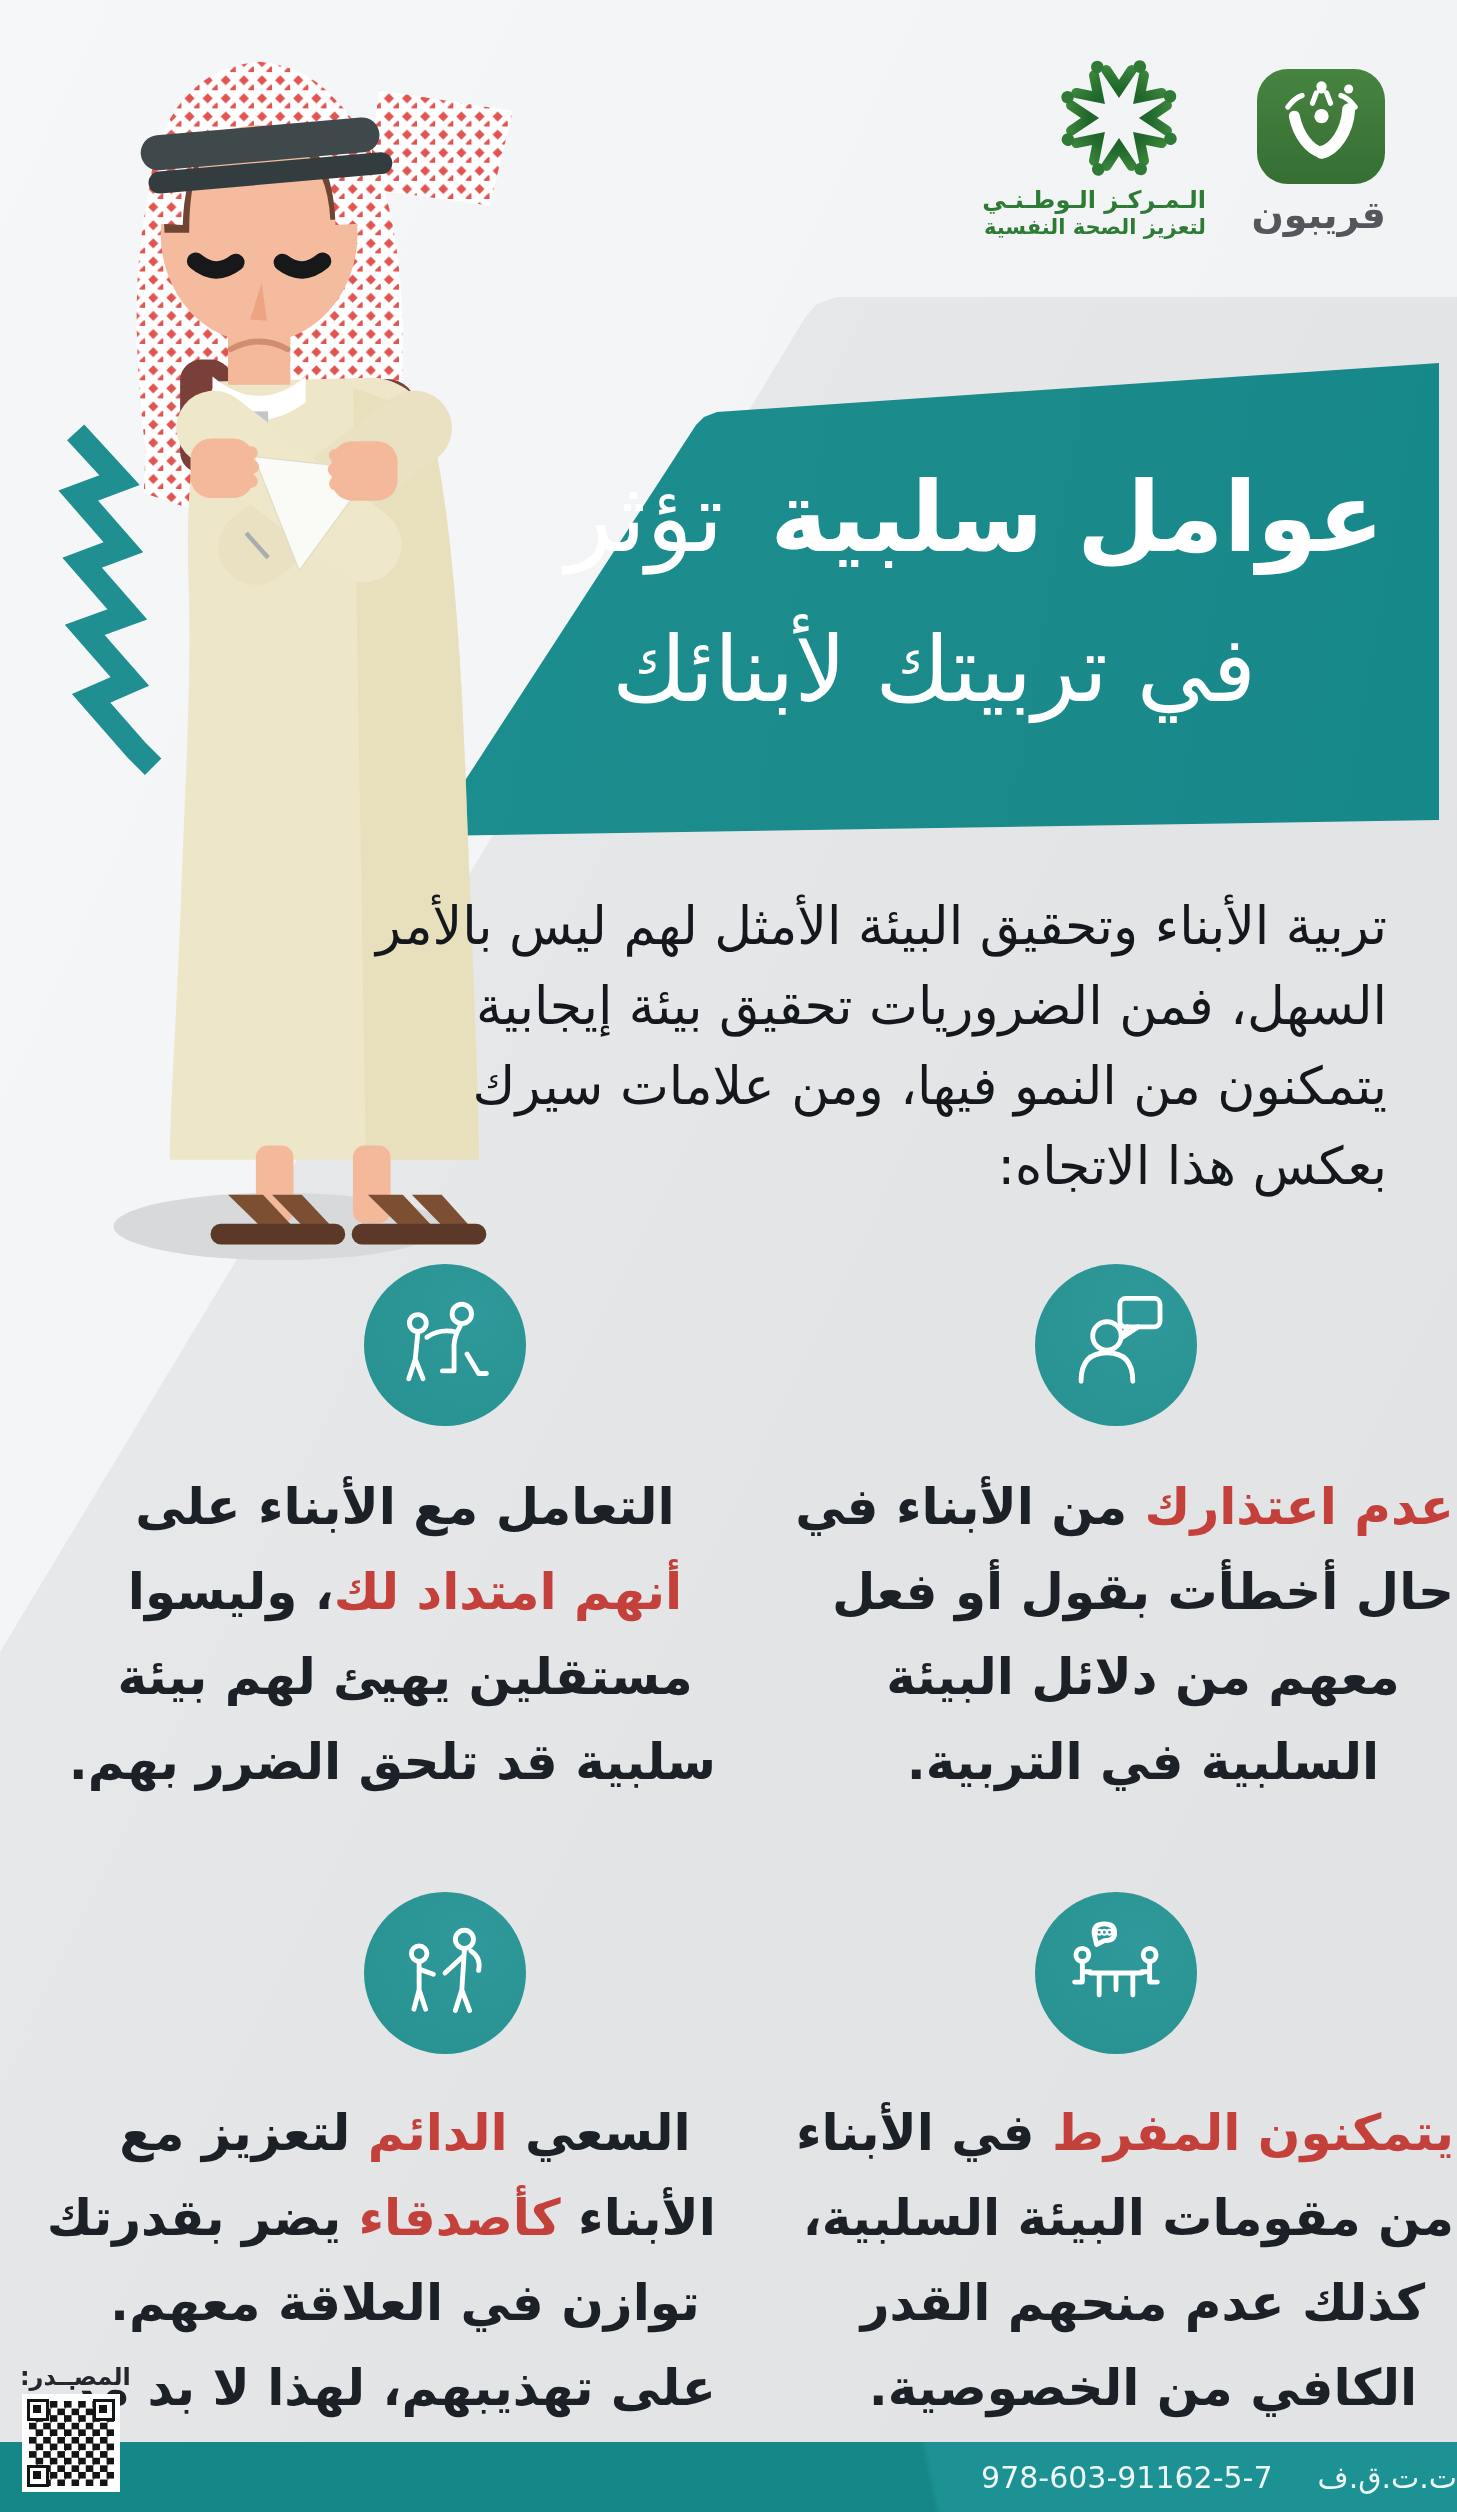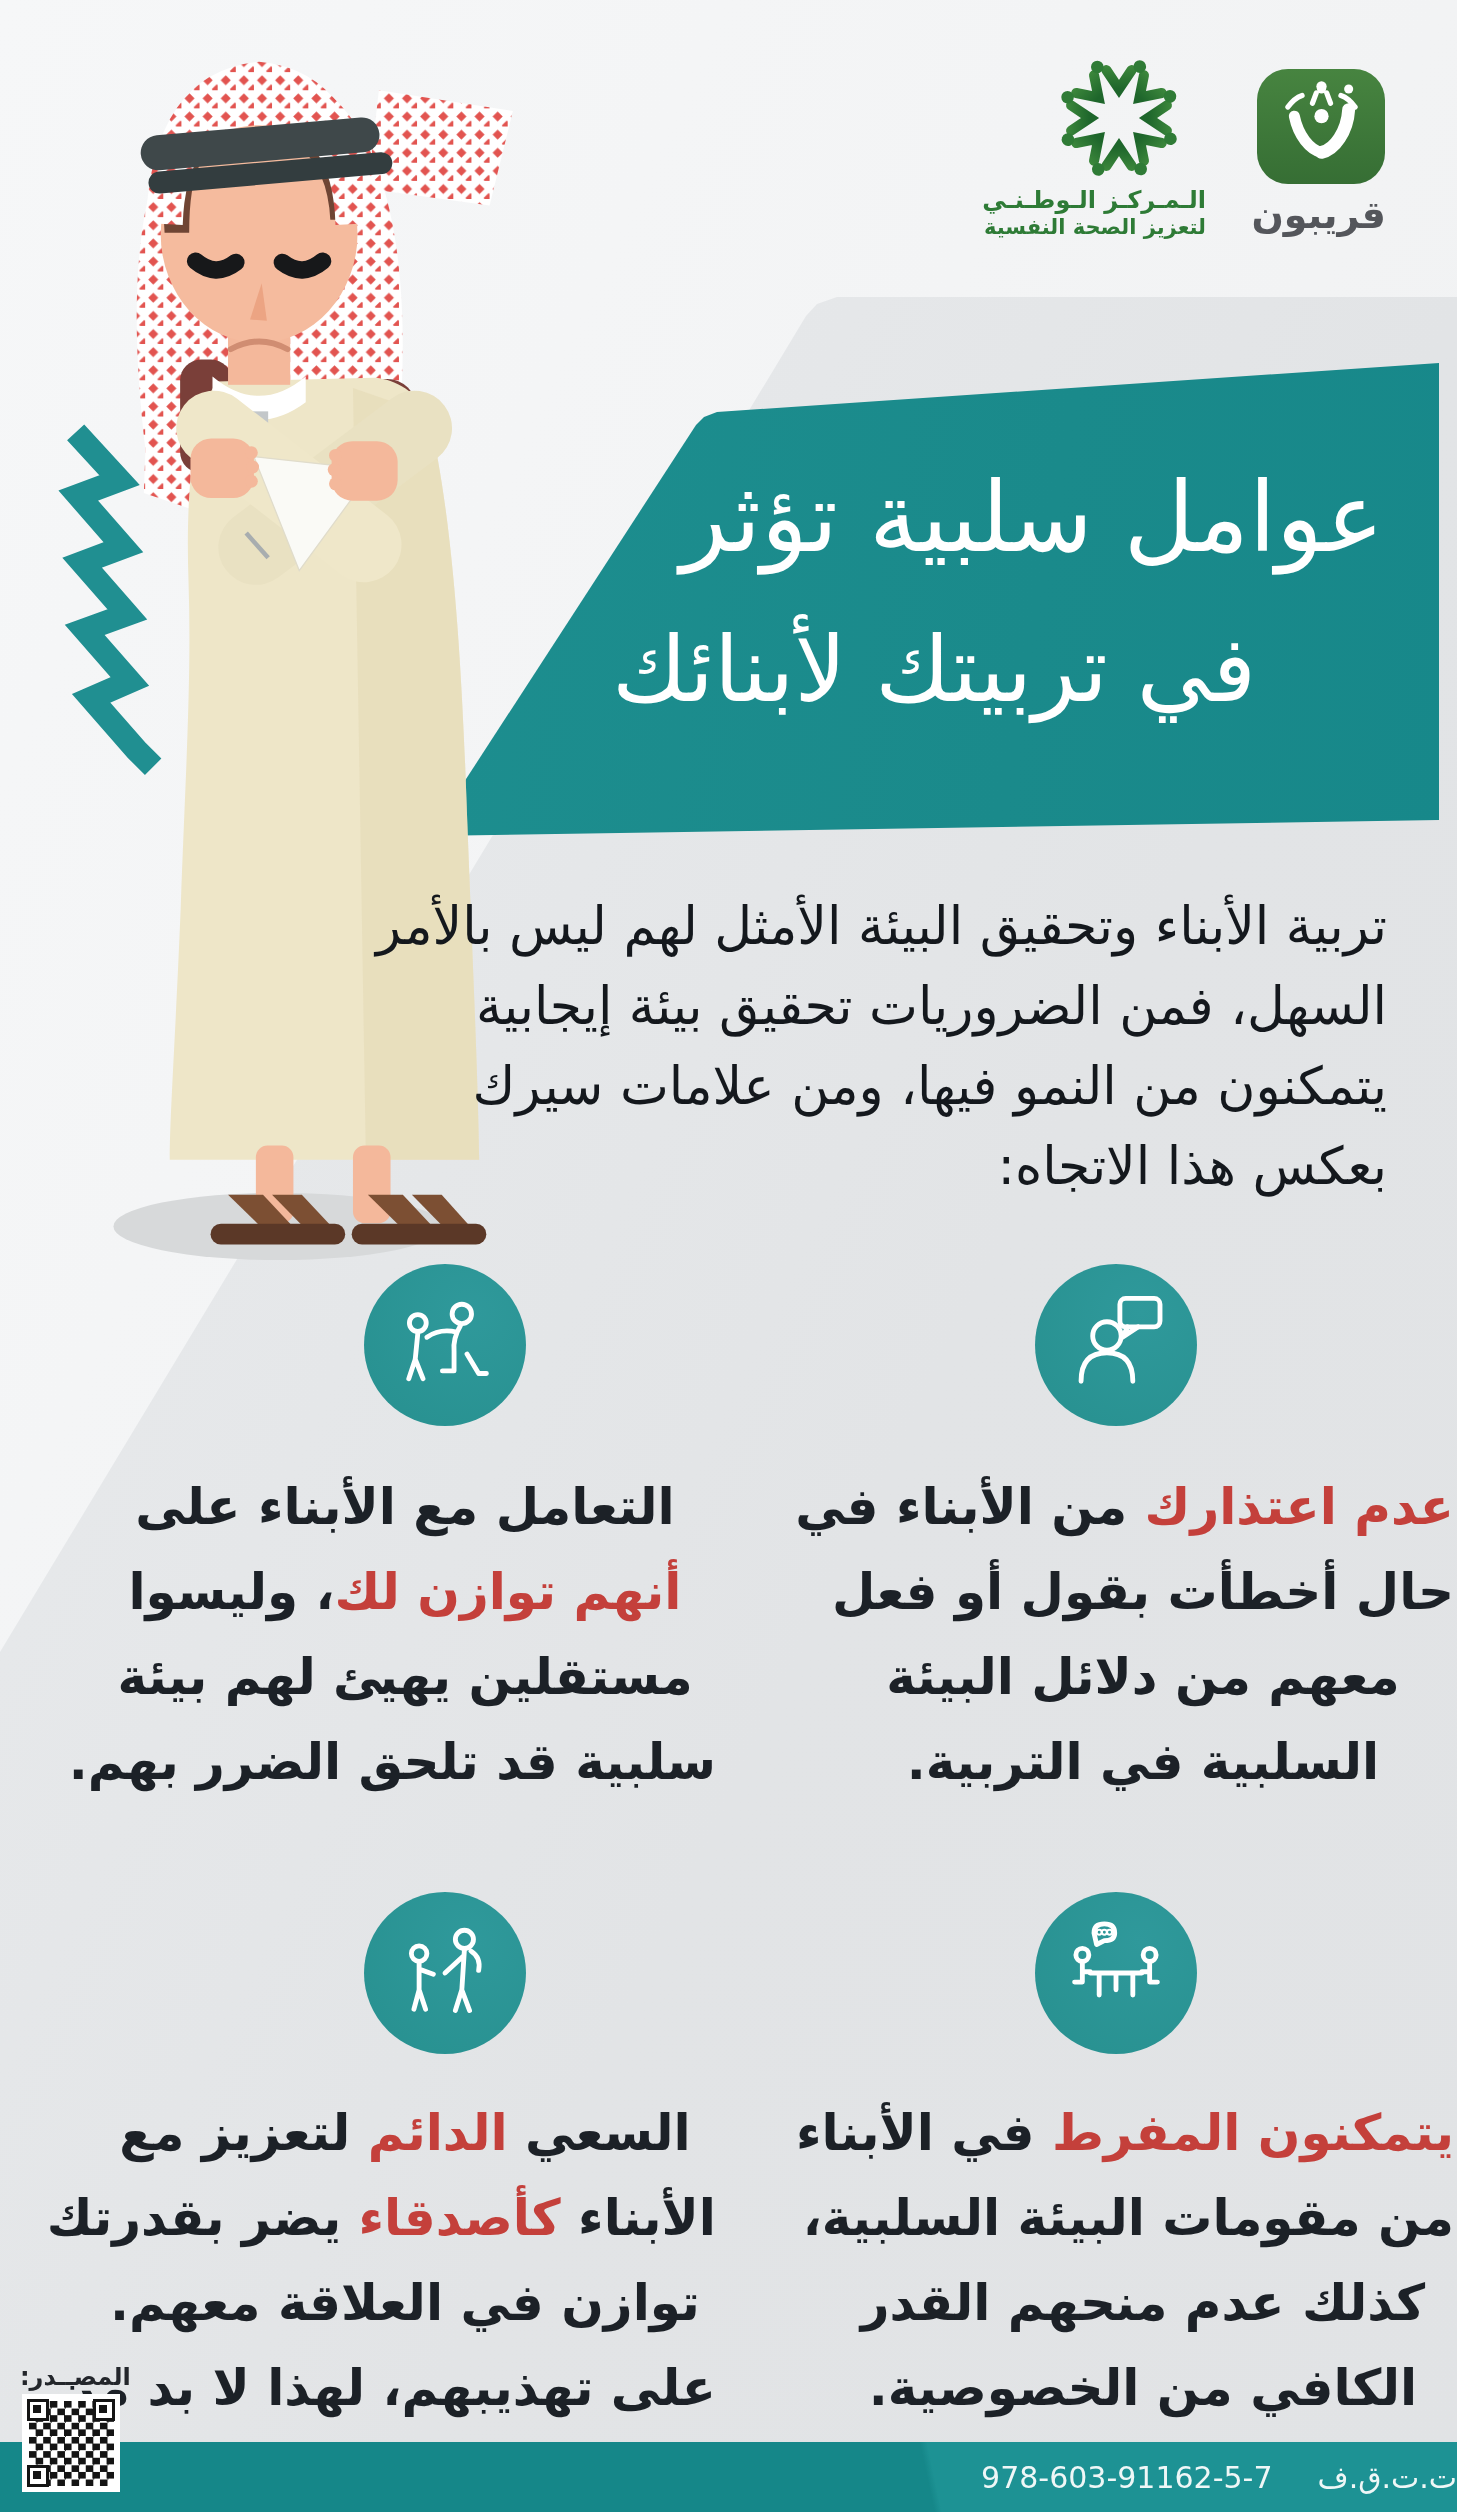--- a/index.html
+++ b/index.html
@@ -22,21 +22,21 @@
     left:407px;top:363px;width:1032px;height:504px;z-index:3;
     background:linear-gradient(100deg,#1d8e8f 0%,#1a8a8b 60%,#17888a 100%);
     clip-path:polygon(289px 62px,297px 54px,310px 49px,1032px 0px,1032px 457px,22px 473px);
   }
   .banner-fold{
     left:402px;top:829px;width:60px;height:45px;z-index:2;background:#0d6569;
     clip-path:polygon(3.9px 6.5px,58px 1.3px,30px 44px);
   }
   .title{z-index:4;direction:rtl;color:#ffffff;white-space:nowrap;text-align:right;}
   .title-l1{right:73px;top:461px;font-size:97px;font-weight:400;}
-  .title-l1 b{font-weight:400;}
+  .title-l1 b{font-weight:700;margin-left:16px;}
   .title-l2{right:201px;top:617px;font-size:91px;font-weight:400;}
 
   
   .intro{
     right:70px;top:886px;width:971px;z-index:5;direction:rtl;text-align:right;
     font-size:52px;line-height:80px;color:#14181d;font-weight:400;
   }
   .intro span{white-space:nowrap;text-align:right;}
 
   
@@ -262,21 +262,21 @@
     <circle cx="-42" cy="-34" r="13"></circle>
     <path d="M -42,-18 L -46,22 M -46,22 L -56,52 M -46,22 L -34,52"></path>
     <circle cx="26" cy="-48" r="15"></circle>
     <path d="M 24,-30 Q 12,-10 14,10 L 14,40 L -4,40"></path>
     <path d="M 34,14 L 52,44 L 64,44"></path>
     <path d="M 18,-20 Q -8,-26 -28,-12"></path>
   </svg>
 </div>
 <div class="abs sec-text" style="left:94px;top:1465px;">
   <span class="ln">التعامل مع الأبناء على</span>
-  <span class="ln"><span class="red">أنهم توازن لك</span><span>، وليسوا</span></span>
+  <span class="ln"><span class="red">أنهم امتداد لك</span><span>، وليسوا</span></span>
   <span class="ln">مستقلين يهيئ لهم بيئة</span>
   <span class="ln">سلبية قد تلحق الضرر بهم.</span>
 </div>
 
 <div class="abs icon-circle" style="left:1035px;top:1892px;">
   <svg viewBox="-85 -85 170 170">
     <path d="M -40,0 L 40,0 M -26,0 L -26,34 M 26,0 L 26,34 M 0,0 L 0,26"></path>
     <circle cx="-52" cy="-28" r="10"></circle>
     <path d="M -52,-16 L -52,14 L -64,14 M -52,-2 L -40,-2"></path>
     <circle cx="52" cy="-28" r="10"></circle>

